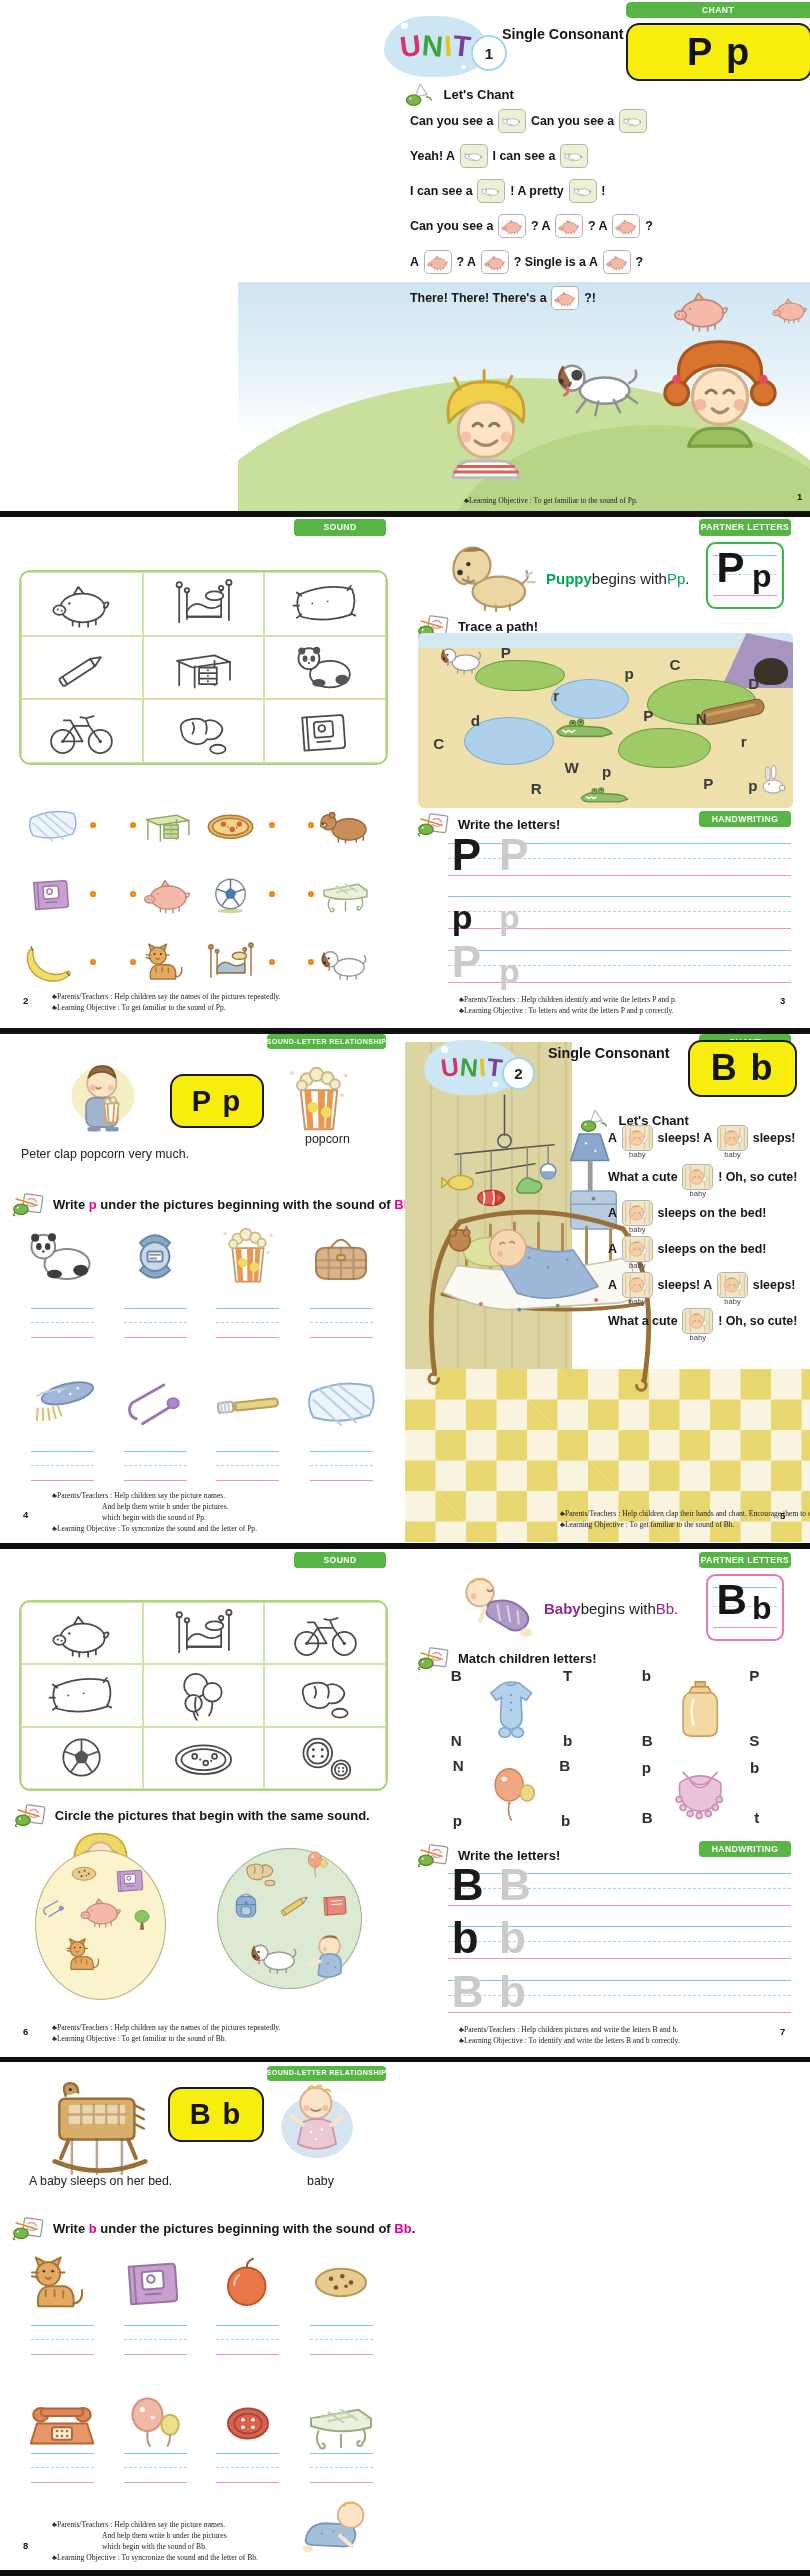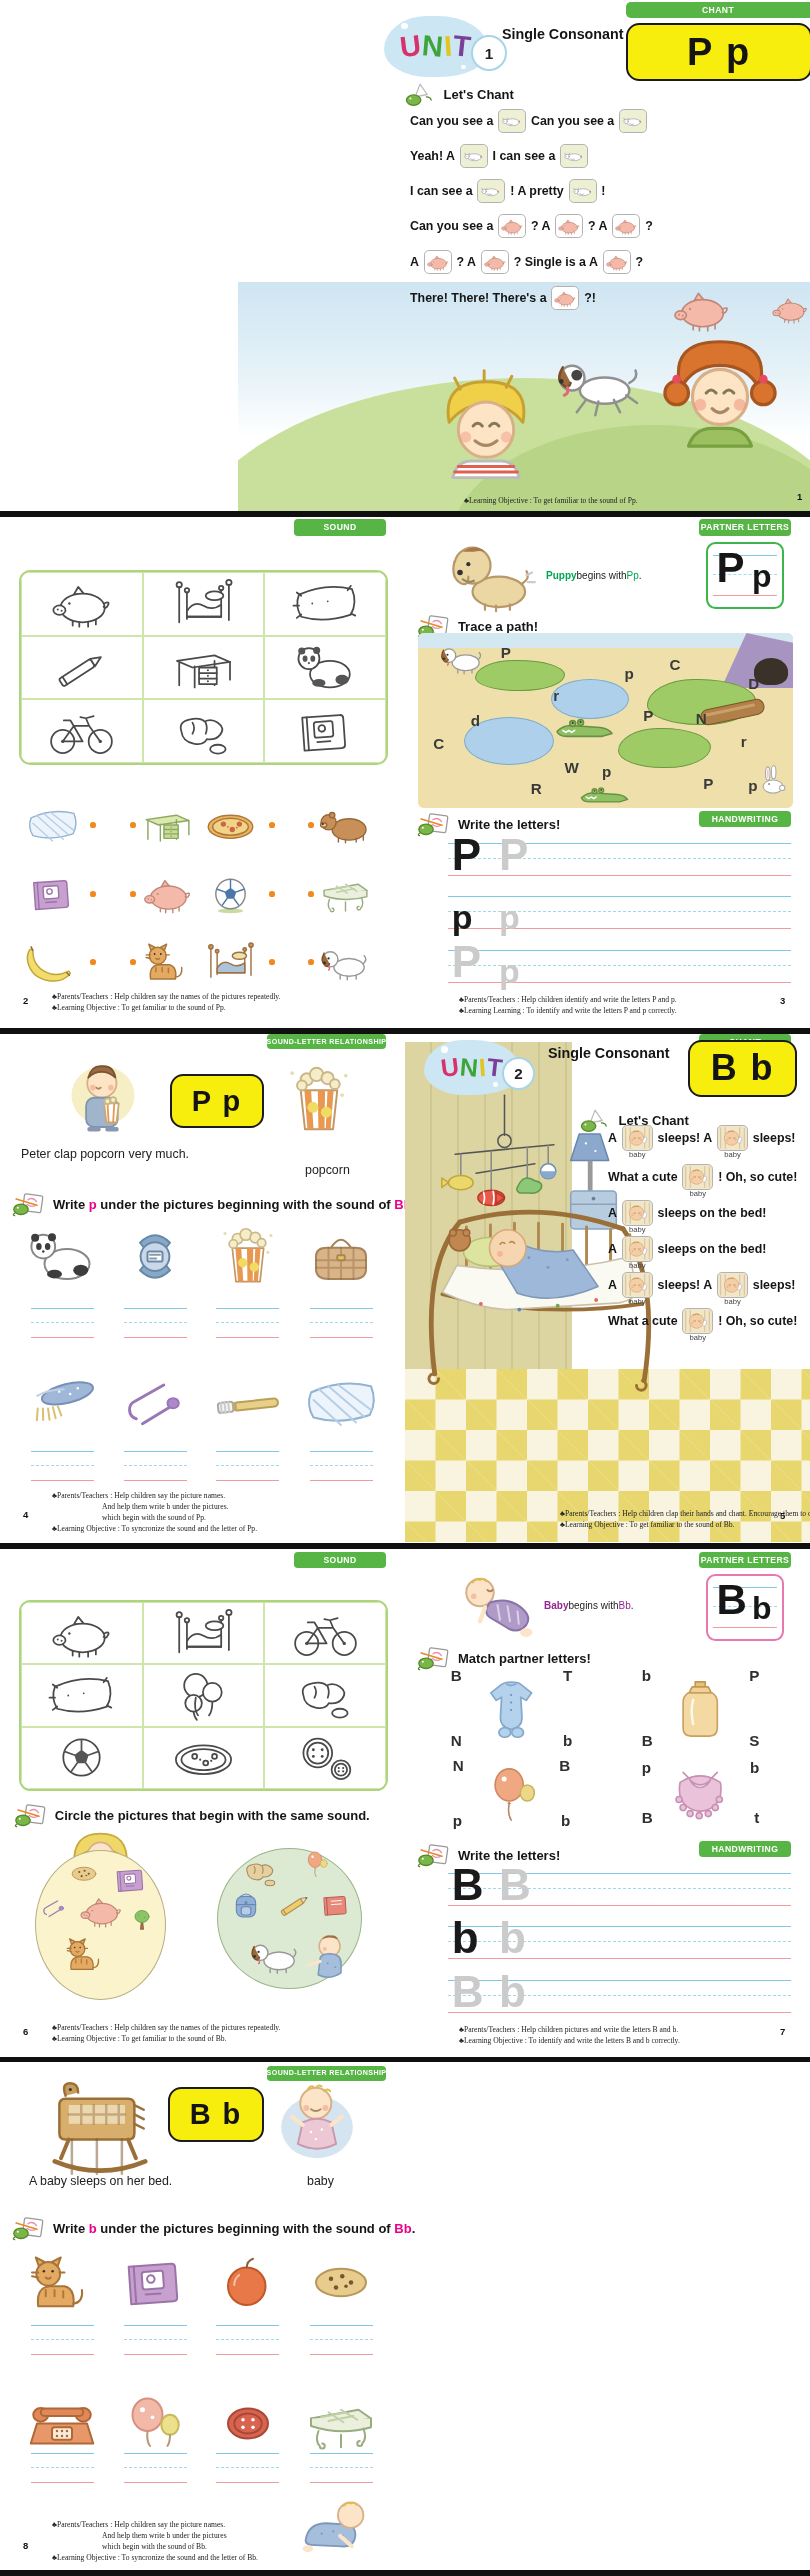--- a/index.html
+++ b/index.html
@@ -6,21 +6,21 @@
   #root{position:relative;width:810px;height:2576px;background:#fff;font-family:"Liberation Sans",sans-serif;color:#111;overflow:hidden}
   .band{position:absolute;left:0;width:810px;overflow:hidden;background:#fff}
   .divider{position:absolute;left:0;width:810px;height:5.7px;background:#101010}
   .page{position:absolute;top:0;height:100%}
   .pl{left:0;width:405px}.pr{left:405px;width:405px}
   .badge{position:absolute;background:#56b545;color:#fff;font-weight:bold;font-size:8.6px;letter-spacing:0.4px;display:flex;align-items:center;justify-content:center;border-radius:3.8px;white-space:nowrap}
   .badge.small{font-size:7.1px}
   .card-yellow{position:absolute;background:#f8ee0e;border:2.4px solid #1b1b1b;border-radius:13.3px;display:flex;align-items:center;justify-content:center;font-weight:600;color:#141414;letter-spacing:1.9px}
   .suptitle{position:absolute;font-weight:800;font-size:14.3px;color:#151515}
   .trow{position:absolute;display:flex;align-items:center;gap:7.6px;font-weight:800;font-size:13px;color:#151515;white-space:nowrap}
-  .srow{position:absolute;display:flex;align-items:center;font-size:10px;font-weight:400;color:#222;white-space:nowrap}
+  .srow{position:absolute;display:flex;align-items:center;font-size:15px;font-weight:400;color:#222;white-space:nowrap}
   .accent-pink{color:#ec008c}.accent-green{color:#00a650}.accent-purple{color:#92278f}
   .bold{font-weight:bold}
   .icw{width:32px;height:25px;flex:0 0 auto}
   .chant-wrap{position:absolute;inset:0}
   .chant-line{position:absolute;display:flex;align-items:center;gap:4.8px;font-weight:bold;font-size:12.4px;color:#151515;white-space:nowrap}
   .chant-img{position:relative;border:1px solid #b3b3b3;border-radius:4.8px;flex:0 0 auto;background:#fff}
   .cl-p1 .chant-img{width:26px;height:22px}
   .cl-p5 .chant-img{width:29px;height:24px}
   .ci-pigsketch{background:#edf0d2}
   .ci-baby{background:#f2e6c8}
@@ -750,21 +750,21 @@
           <div class="pg" style="top: 433px;">
             <span class="gl" style="top:0;border-color:#7ec8e8"></span>
             <span class="gl" style="top:15.2px;border-top-style:dashed;border-color:#9fd8ef"></span>
             <span class="gl" style="top:32px;border-color:#f49a9a"></span>
             <span class="gray" style="left: 3.8px; font-size: 44px; top: -10.5px;">P</span>
             <span class="gray" style="left: 51px; font-size: 34px; top: 3.8px;">p</span>
           </div>
         </div>
       <div class="foot" style="left:54px;top:477px">
           <div>♣Parents/Teachers : Help children identify and write the letters P and p.</div>
-          <div>♣Learning Learning : To identify and write the letters P and p correctly.</div>
+          <div>♣Learning Objective : To letters and write the letters P and p correctly.</div>
         </div>
       <div class="pno" style="left:375px;top:478px">3</div>
     </div>
   </section>
   <div class="divider" style="top:1028px"></div>
 
   <section class="band" style="top:1034px;height:509px">
     <div class="page pl">
       <div class="badge small" style="left:267px;top:0;width:119px;height:15.2px">SOUND-LETTER RELATIONSHIP</div>
       <span class="ph" style="left:67px;top:25px;width:72px;height:82px">
@@ -796,21 +796,21 @@
               <circle cx="39" cy="14" r="5"></circle>
               <circle cx="45" cy="19" r="4"></circle>
               <circle cx="18" cy="20" r="4"></circle>
             </g>
             <circle cx="10" cy="10" r="1.5" fill="#e8dca8"></circle>
             <circle cx="54" cy="12" r="1.5" fill="#e8dca8"></circle>
             <circle cx="51" cy="28" r="1.5" fill="#e8dca8"></circle>
           </svg>
         </span>
       <div class="caption" style="left:21px;top:113px">Peter clap popcorn very much.</div>
-      <div class="caption" style="left:305px;top:129px">popcorn</div>
+      <div class="caption" style="left:305px;top:98px">popcorn</div>
       <div class="trow" style="left:13.3px;top:158px">
         <span class="icw">
             <svg viewBox="0 0 40 30" preserveAspectRatio="xMidYMid meet" style="width:100%;height:100%;display:block;overflow:visible" fill="none" stroke-width="1.6" stroke-linecap="round" stroke-linejoin="round">
               <g transform="rotate(8 25 14)">
                 <rect x="13" y="3" width="23" height="21" rx="2" fill="#fff" stroke="#999"></rect>
                 <path d="M18 10 q6 -5 11 1 M18 16 q5 3 10 0" fill="none" stroke="#e890b0"></path>
               </g>
               <ellipse cx="10" cy="21" rx="9" ry="6.5" fill="#7ab648" stroke="#548828"></ellipse>
               <circle cx="6" cy="19" r="1.2" fill="#fff"></circle>
               <path d="M2 26 q-3 2 0 3" fill="none" stroke="#548828"></path>
@@ -1479,21 +1479,21 @@
               <g transform="rotate(8 25 14)">
                 <rect x="13" y="3" width="23" height="21" rx="2" fill="#fff" stroke="#999"></rect>
                 <path d="M18 10 q6 -5 11 1 M18 16 q5 3 10 0" fill="none" stroke="#e890b0"></path>
               </g>
               <ellipse cx="10" cy="21" rx="9" ry="6.5" fill="#7ab648" stroke="#548828"></ellipse>
               <circle cx="6" cy="19" r="1.2" fill="#fff"></circle>
               <path d="M2 26 q-3 2 0 3" fill="none" stroke="#548828"></path>
               <path d="M4 8 l26 8" stroke="#e8882a" stroke-width="2"></path>
             </svg>
           </span>
-        <span>Match partner letters!</span>
+        <span>Match children letters!</span>
       </div>
       <div style="position:absolute;inset:0">
           <div class="mli" style="left: 59px; top: 120px; width: 95px; height: 82px;">
             <span class="shape ph" style="inset: 0px 13.3px; position: absolute;">
               <svg viewBox="0 0 64 64" preserveAspectRatio="xMidYMid meet" style="width:100%;height:100%;display:block;overflow:visible" fill="none" stroke-width="1.6" stroke-linecap="round" stroke-linejoin="round">
                 <path d="M32 6 q6 0 9 2 l10 8 l-5 7 l-5 -3 l1 18 q1 10 -10 12 q-11 -2 -10 -12 l1 -18 l-5 3 l-5 -7 l10 -8 q3 -2 9 -2 z" fill="#b4d2ec" stroke="#84a8cc"></path>
                 <path d="M28 8 q4 2 8 0" fill="none" stroke="#84a8cc"></path>
                 <circle cx="32" cy="18" r="1" fill="#6890b8"></circle>
                 <circle cx="32" cy="25" r="1" fill="#6890b8"></circle>
                 <circle cx="32" cy="32" r="1" fill="#6890b8"></circle>

